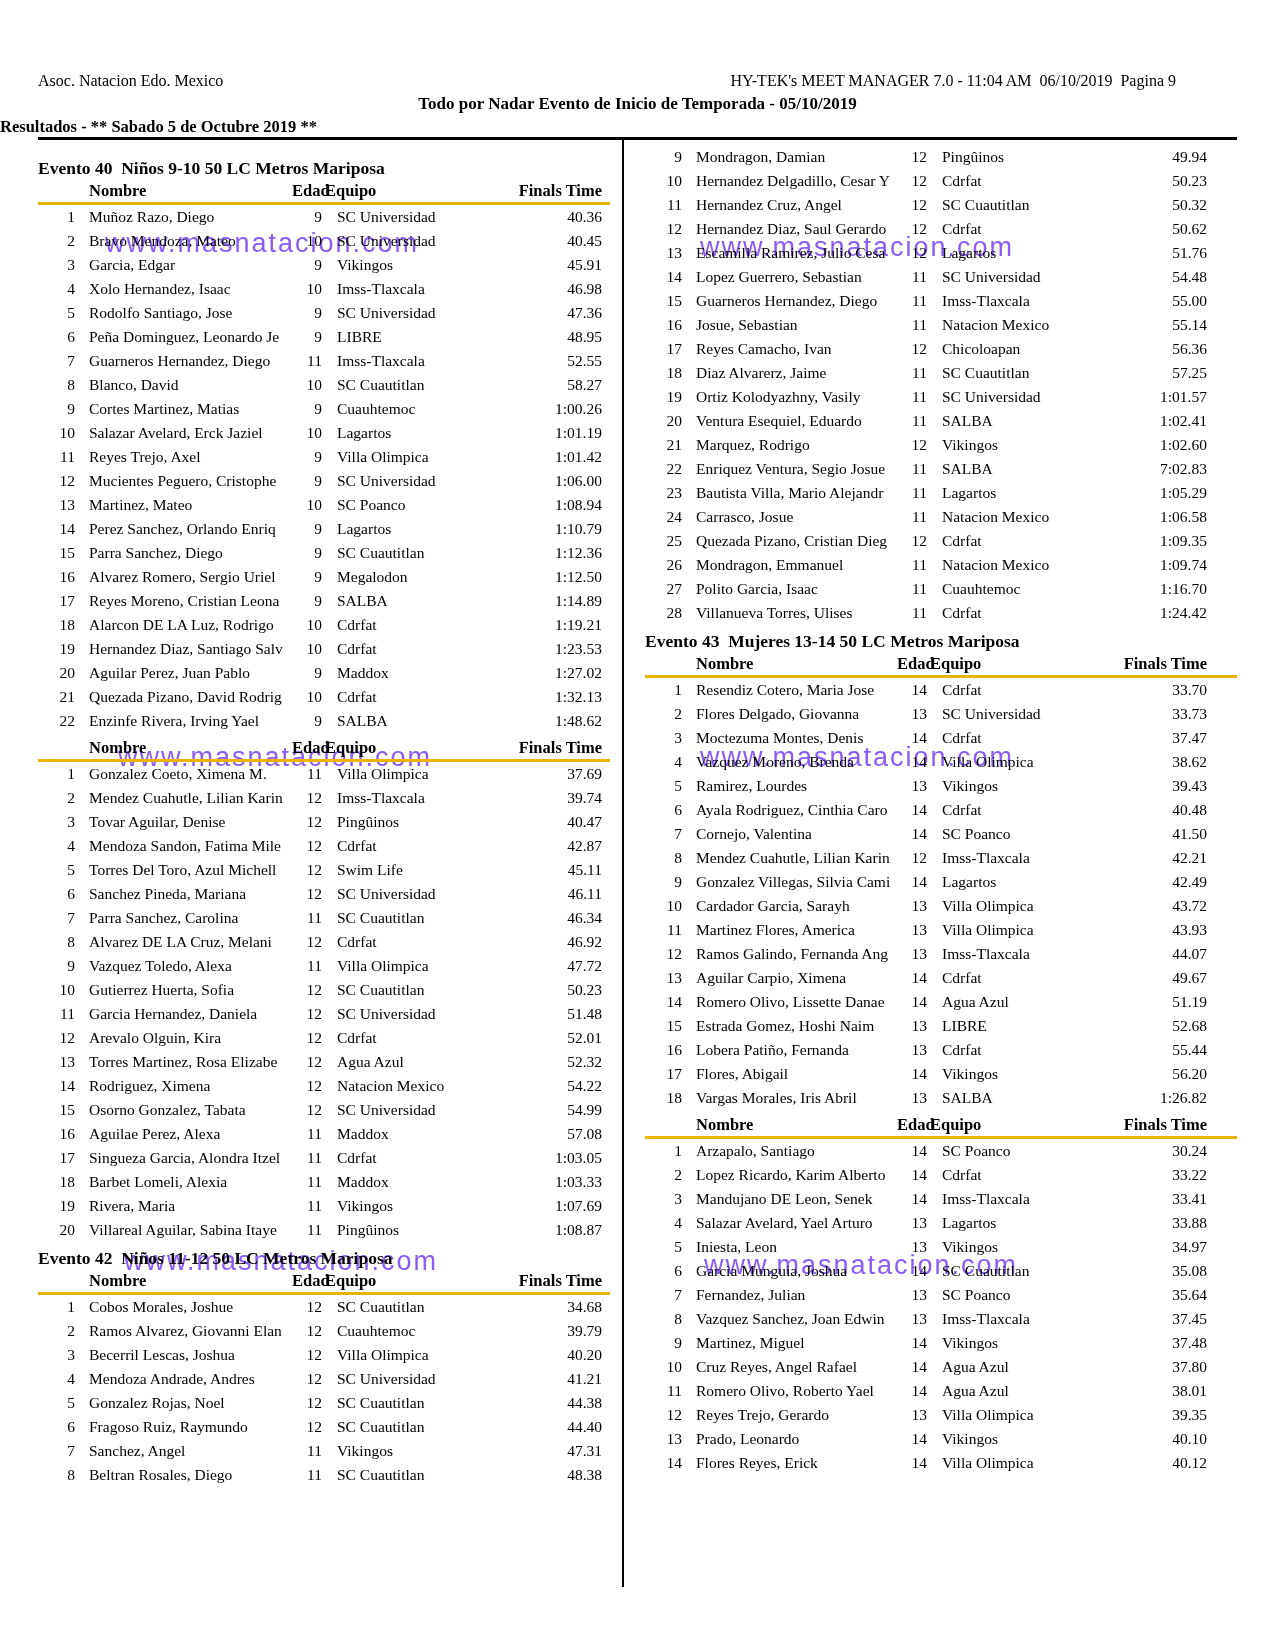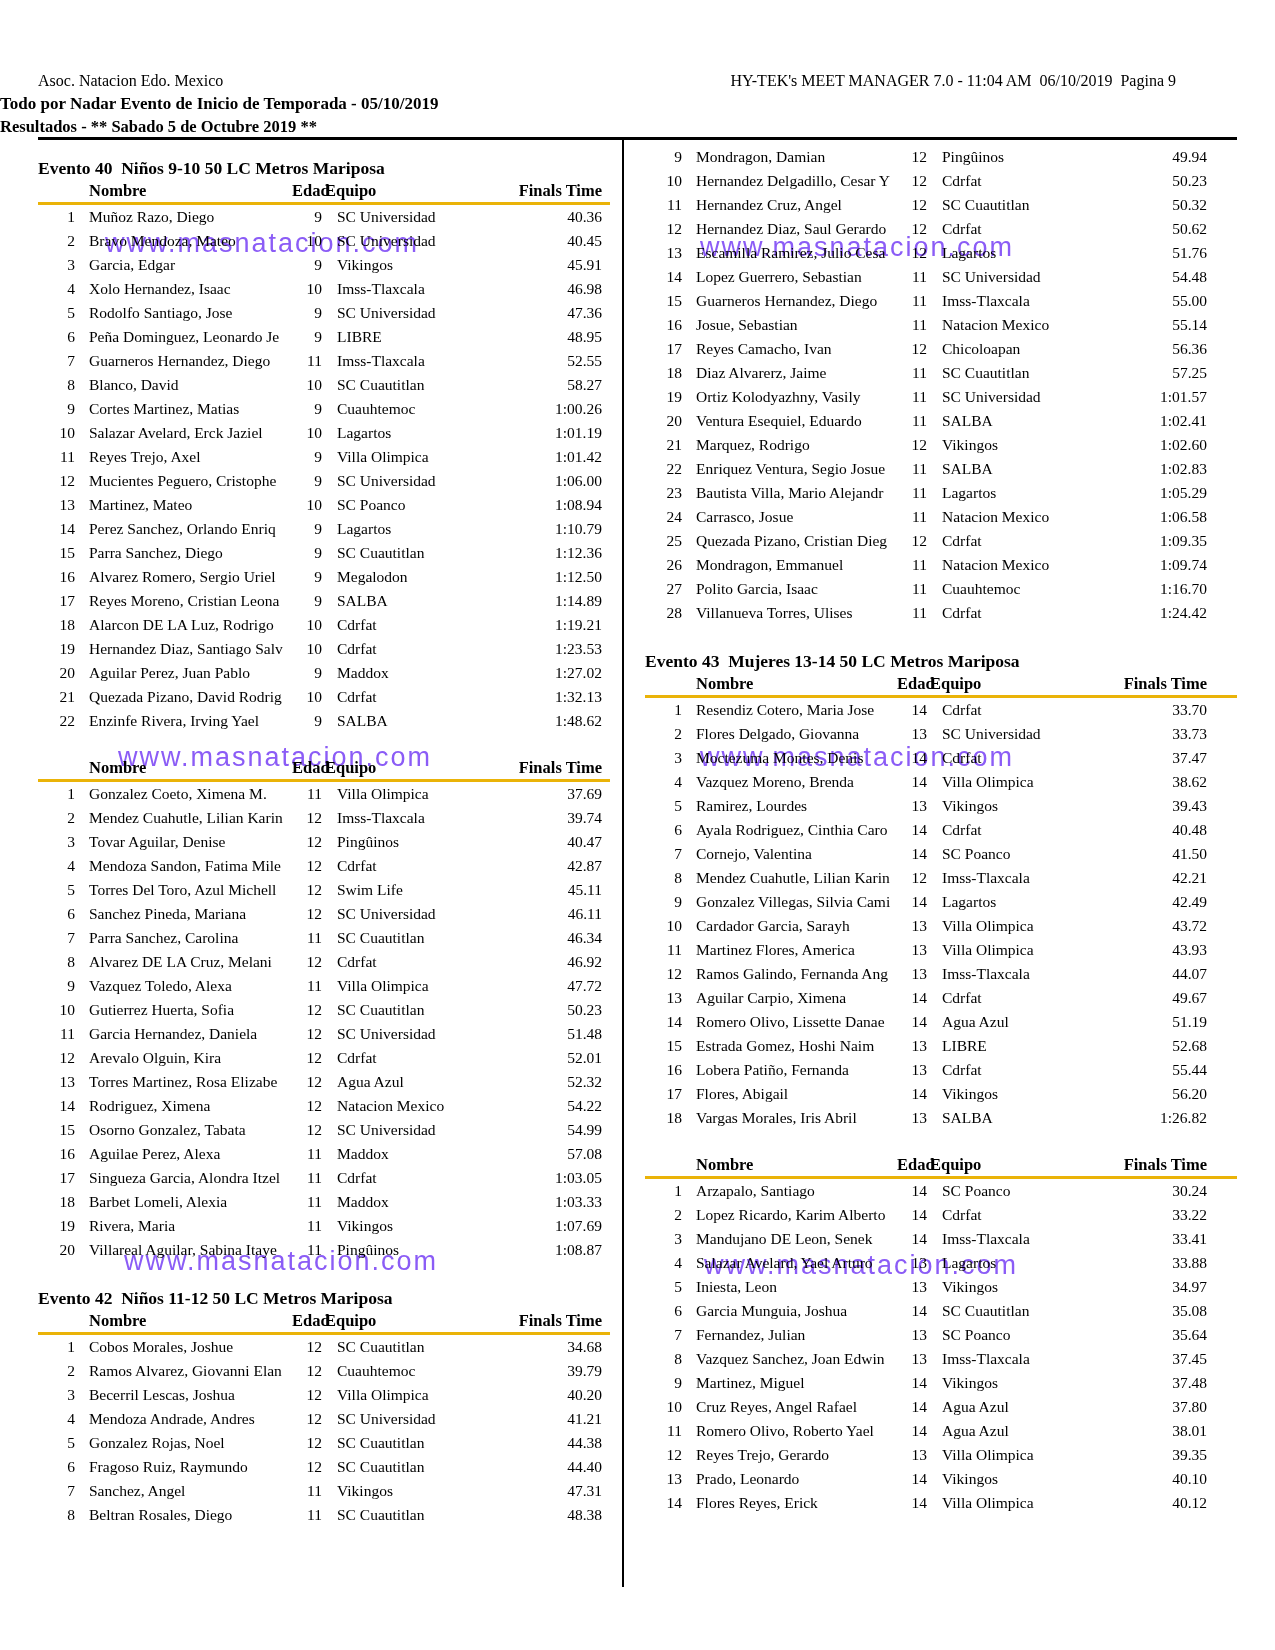--- a/index.html
+++ b/index.html
@@ -1,30 +1,30 @@
 <!DOCTYPE html>
 <html><head>
 <meta charset="utf-8">
 <style>
   html,body{margin:0;padding:0}
   body{width:1275px;height:1650px;background:#fff;color:#000;
        font-family:"Liberation Serif",serif;position:relative;overflow:hidden}
   .ph{position:absolute;font-size:16px;white-space:pre}
   #ph-org{left:38px;top:72px}
   #ph-sys{right:99px;top:72px}
-  #ph-title{left:0;right:0;top:94px;font-weight:bold;font-size:17px}
+  #ph-title{left:0;right:0;top:94px;text-align:center;font-weight:bold;font-size:17px}
   #ph-results{left:0;right:0;top:117px;text-align:left;font-weight:bold;font-size:16.5px}
   .rule{position:absolute;left:38px;top:137px;width:1199px;height:3px;background:#000}
   .divider{position:absolute;left:622px;top:140px;width:2px;height:1447px;background:#000}
   .wm{position:absolute;color:#8b5cf6;font-size:27px;letter-spacing:2px;z-index:0;
       font-family:"Liberation Sans",sans-serif;white-space:nowrap}
   .col{position:absolute;top:140px;z-index:1}
   #col-left{left:38px;width:572px;padding-top:16px}
   #col-right{left:645px;width:592px;padding-top:5px}
-  .event + .event{margin-top:24px}
+  .event + .event{margin-top:4px}
   .event-title{font-size:17.5px;font-weight:bold;height:24px;line-height:24px;margin:0;white-space:pre}
   .thead{display:flex;height:22px;line-height:22px;border-bottom:3px solid #eab308;
          font-weight:bold;font-size:16.5px}
   .trow{display:flex;height:24px;line-height:24px;font-size:15.5px}
   #col-left .trow,#col-left .thead{padding-right:8px}
   #col-right .trow,#col-right .thead{padding-right:30px}
   .c-rank{width:37px;text-align:right;flex:none}
   .c-name{margin-left:14px;flex:1;overflow:hidden;white-space:nowrap}
   .c-age{width:30px;text-align:right;flex:none}
   .c-team{width:175px;padding-left:15px;flex:none;overflow:hidden;white-space:nowrap}
@@ -522,21 +522,21 @@
         <span class="c-name">Marquez, Rodrigo</span>
         <span class="c-age">12</span>
         <span class="c-team">Vikingos</span>
         <span class="c-time">1:02.60</span>
       </div>
       <div class="trow">
         <span class="c-rank">22</span>
         <span class="c-name">Enriquez Ventura, Segio Josue</span>
         <span class="c-age">11</span>
         <span class="c-team">SALBA</span>
-        <span class="c-time">1:02.83</span>
+        <span class="c-time">7:02.83</span>
       </div>
       <div class="trow">
         <span class="c-rank">23</span>
         <span class="c-name">Bautista Villa, Mario Alejandr</span>
         <span class="c-age">11</span>
         <span class="c-team">Lagartos</span>
         <span class="c-time">1:05.29</span>
       </div>
       <div class="trow">
         <span class="c-rank">24</span>

